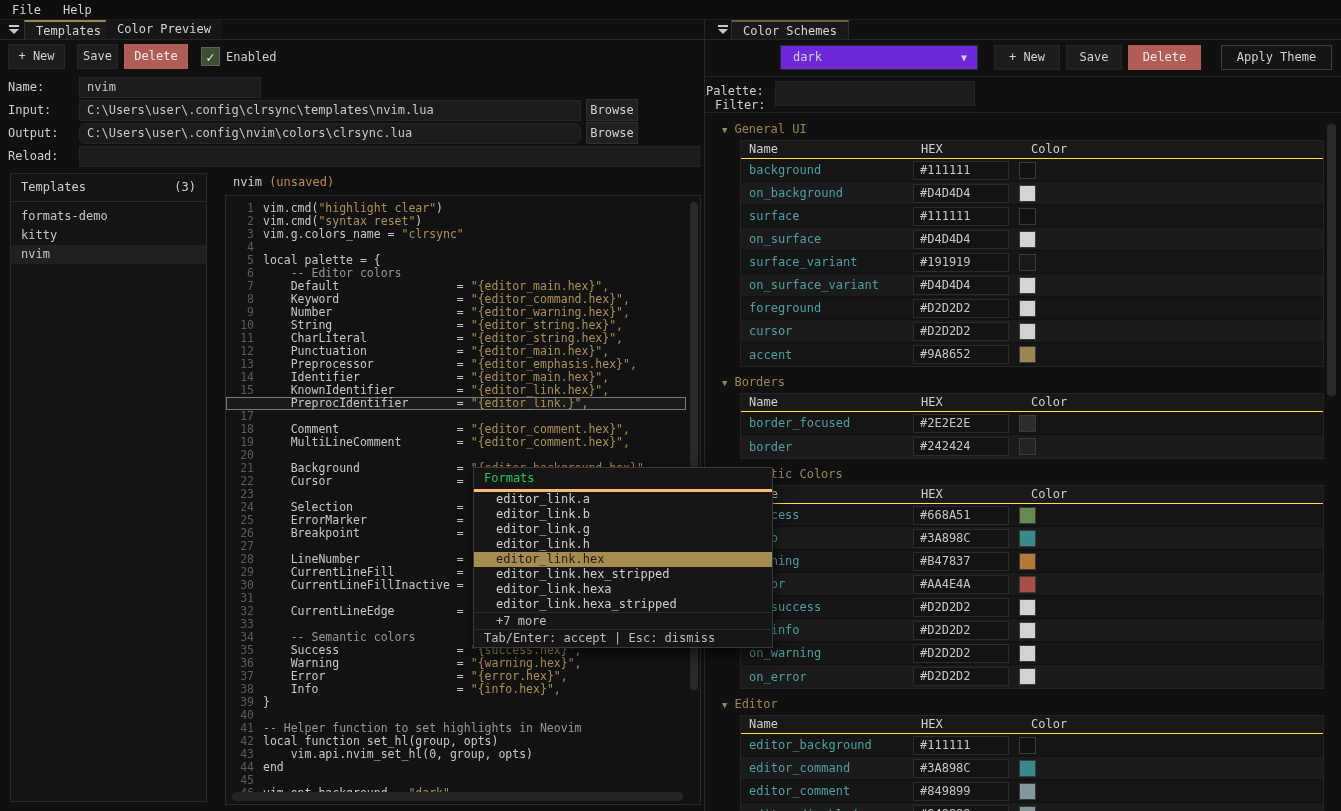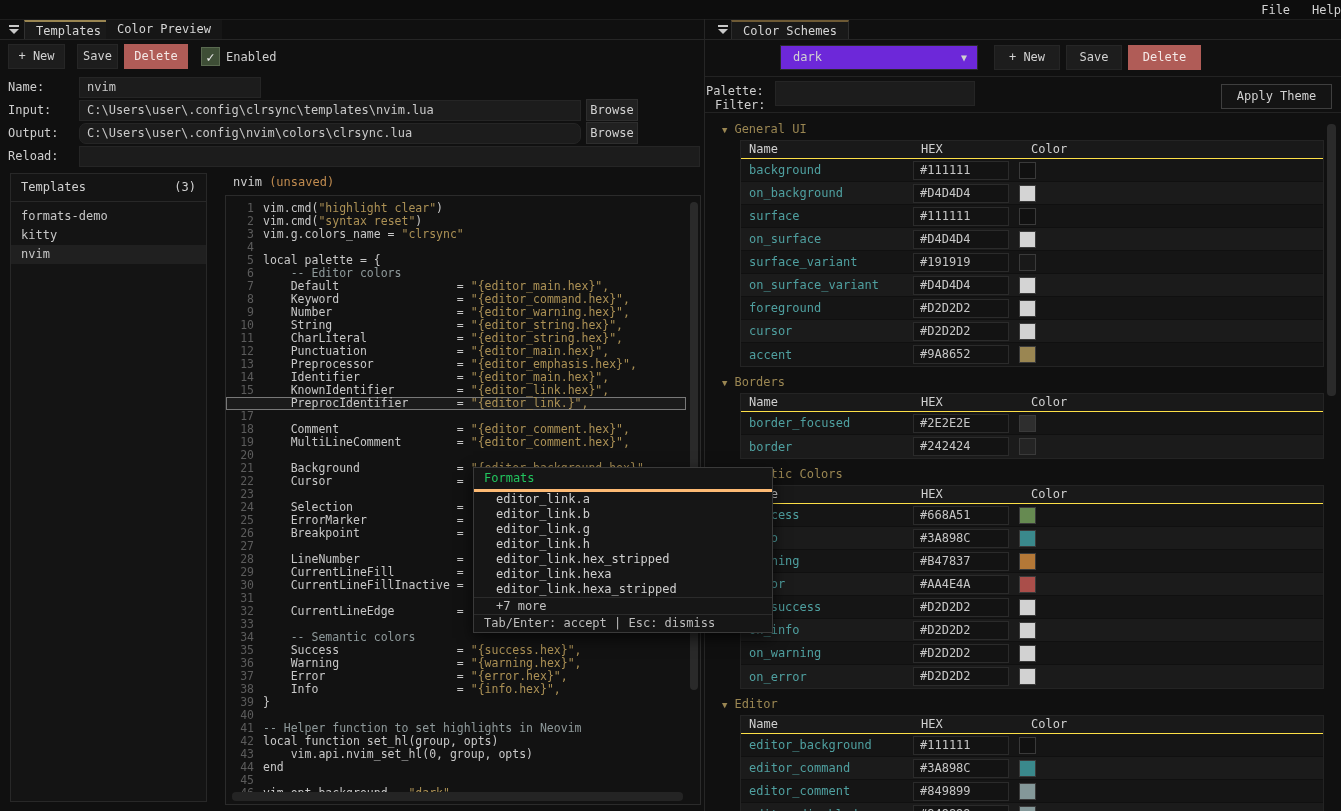--- a/index.html
+++ b/index.html
@@ -1,21 +1,21 @@
 <!DOCTYPE html>
 <html><head>
 <meta charset="utf-8">
 <style>
   html,body{margin:0;padding:0;background:#000;}
   .app{position:relative;width:1341px;height:811px;background:#101010;overflow:hidden;
        font-family:"DejaVu Sans Mono",monospace;color:#cfcfcf;font-size:12px;}
 
   
   .menubar{position:absolute;top:0;left:0;right:0;height:19px;background:#0d0d0d;
-           border-bottom:1px solid #1e1e1e;display:flex;align-items:center;padding-left:12px;gap:22px;justify-content:flex-end;}
+           border-bottom:1px solid #1e1e1e;display:flex;align-items:center;padding-left:12px;gap:22px;}
   .menu-item{color:#d2d2d2;}
 
   
   .tabstrip{position:absolute;top:20px;height:19px;border-bottom:1px solid #262626;background:#101010;}
   .tabstrip.left{left:0;width:704px;}
   .tabstrip.right{left:705px;right:0;}
   .collapse-icon{position:absolute;left:9px;top:5px;display:inline-block;width:10px;height:10px;}
   .collapse-icon::before{content:"";position:absolute;top:0;left:0;width:10px;height:2px;background:#c9c9c9;}
   .collapse-icon::after{content:"";position:absolute;top:4px;left:0;border-left:5px solid transparent;
       border-right:5px solid transparent;border-top:5px solid #c9c9c9;}
@@ -197,20 +197,21 @@
     <div class="ed-hscroll"></div>
   </div>
 
   <div class="popup">
     <div class="popup-header">Formats</div>
     <div>
         <div class="popup-item">editor_link.a</div>
         <div class="popup-item">editor_link.b</div>
         <div class="popup-item">editor_link.g</div>
         <div class="popup-item">editor_link.h</div>
+        <div class="popup-item selected">editor_link.hex</div>
         <div class="popup-item">editor_link.hex_stripped</div>
         <div class="popup-item">editor_link.hexa</div>
         <div class="popup-item">editor_link.hexa_stripped</div>
       </div>
     <div class="popup-more">+7 more</div>
     <div class="popup-footer">Tab/Enter: accept | Esc: dismiss</div>
   </div>
 
   <div class="vdivider"></div>
   <div class="tabstrip right">
@@ -219,21 +220,21 @@
   </div>
 
   <div class="lbl" style="left:706px;top:50px;margin-top:34px;">Palette:</div>
   <div class="dropdown">
     <span>dark</span>
     <span class="arrow">▼</span>
   </div>
   <div class="btn" style="left:994px;top:45px;width:66px;">+ New</div>
   <div class="btn" style="left:1066px;top:45px;width:56px;">Save</div>
   <div class="btn danger" style="left:1128px;top:45px;width:73px;">Delete</div>
-  <div class="btn outline" style="left:1221px;top:45px;width:111px;margin-top:39px;">Apply Theme</div>
+  <div class="btn outline" style="left:1221px;top:45px;width:111px;">Apply Theme</div>
 
   <div class="hrule" style="top:76px;"></div>
   <div class="lbl" style="left:715px;top:98px;">Filter:</div>
   <div class="field" style="left:775px;top:81px;width:200px;height:25px;line-height:23px;">
     
   </div>
   <div class="hrule" style="top:112px;"></div>
 
   <div class="sections">
       <div>

